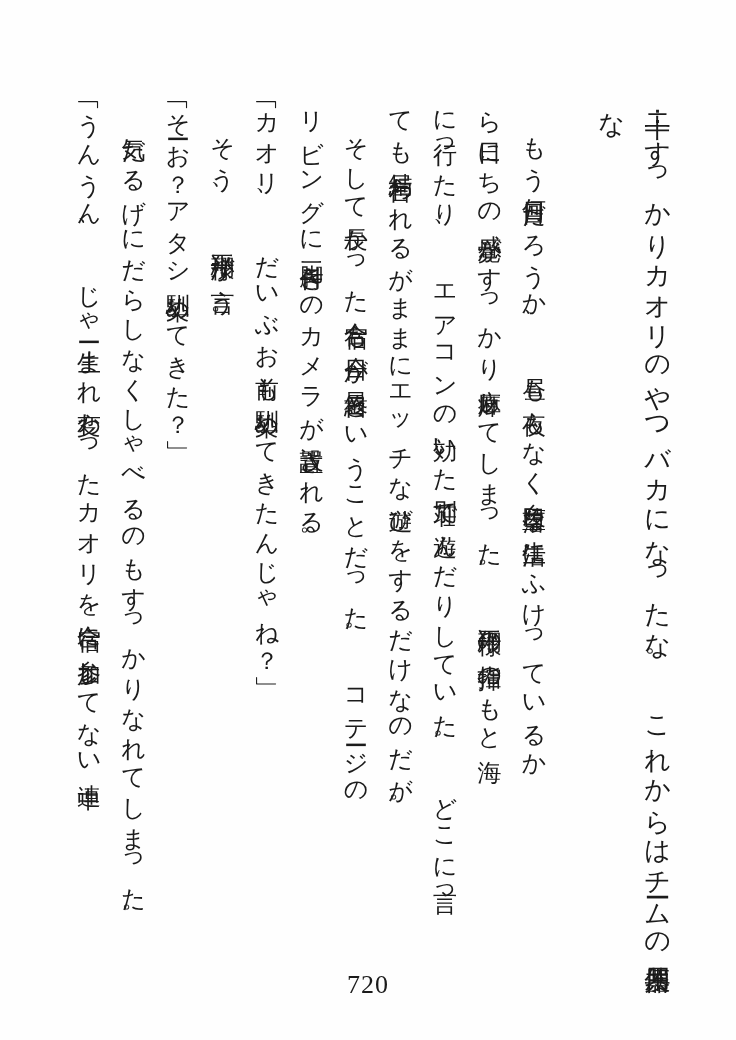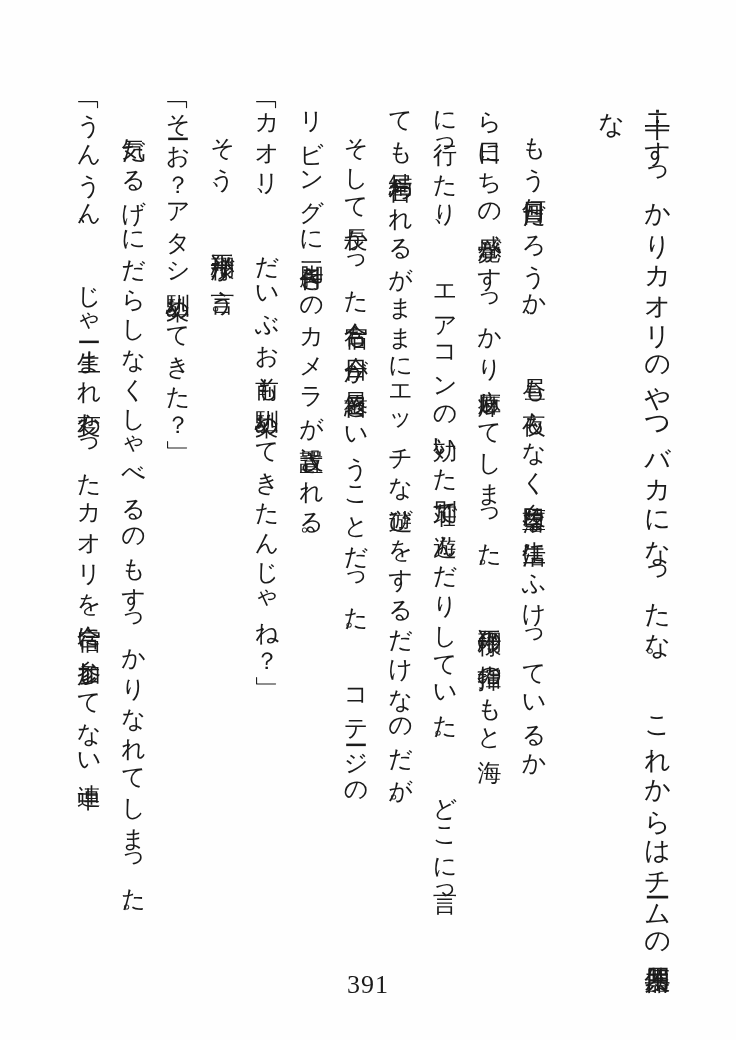--- a/index.html
+++ b/index.html
@@ -68,15 +68,15 @@
     <div class="body-line">　そして長かった合宿も今日が最終日ということだった。　コテージの</div>
     <div class="body-line">リビングに三脚付きのカメラが設置される。</div>
     <div class="body-line">「カオリ、　だいぶお前も馴染めてきたんじゃね？」</div>
     <div class="body-line">　そう、　翔平様が言う。</div>
     <div class="body-line">「そーお？アタシ馴染めてきた？」</div>
     <div class="body-line">　気だるげにだらしなくしゃべるのもすっかりなれてしまった。</div>
     <div class="body-line">「うんうん、　じゃー生まれ変わったカオリを合宿に参加してない連中</div>
 
   </div>
 
-  <div class="page-number">391</div>
+  <div class="page-number">720</div>
 
 </div>
 
 </body></html>

